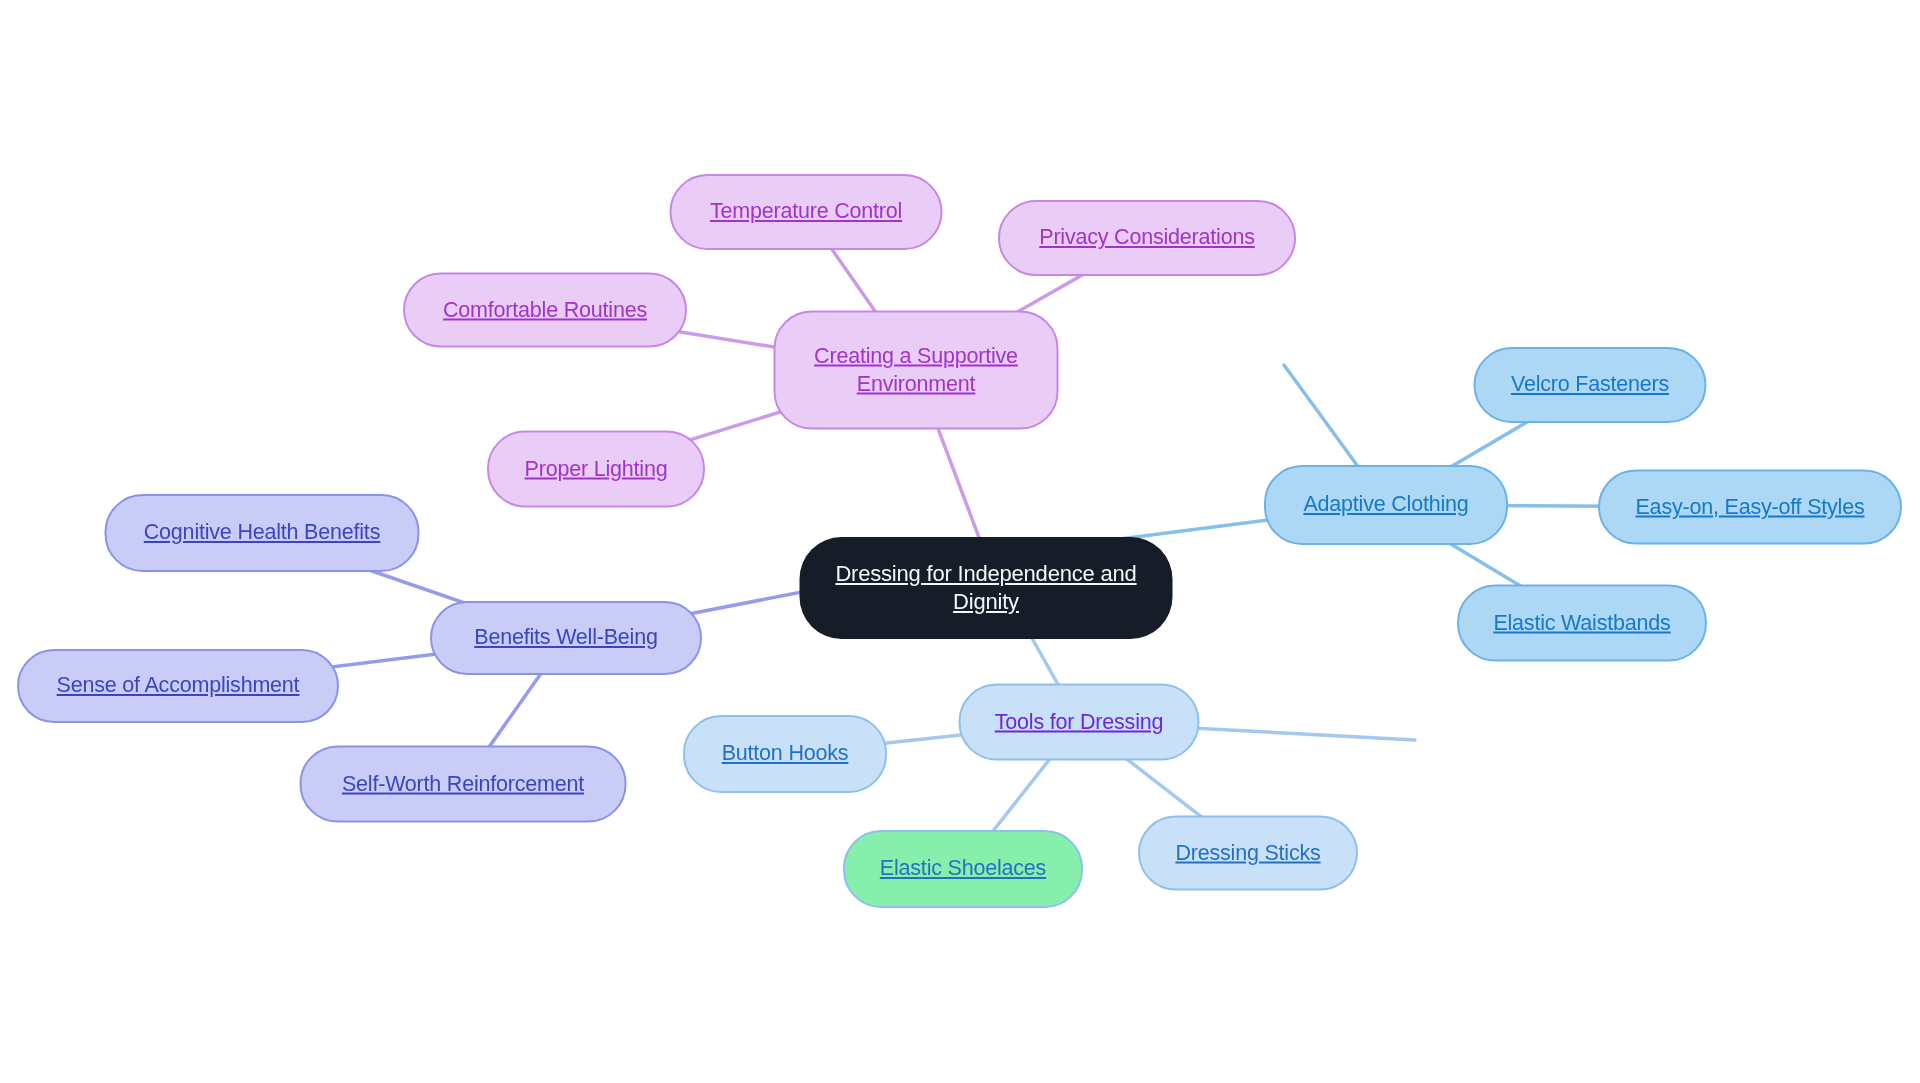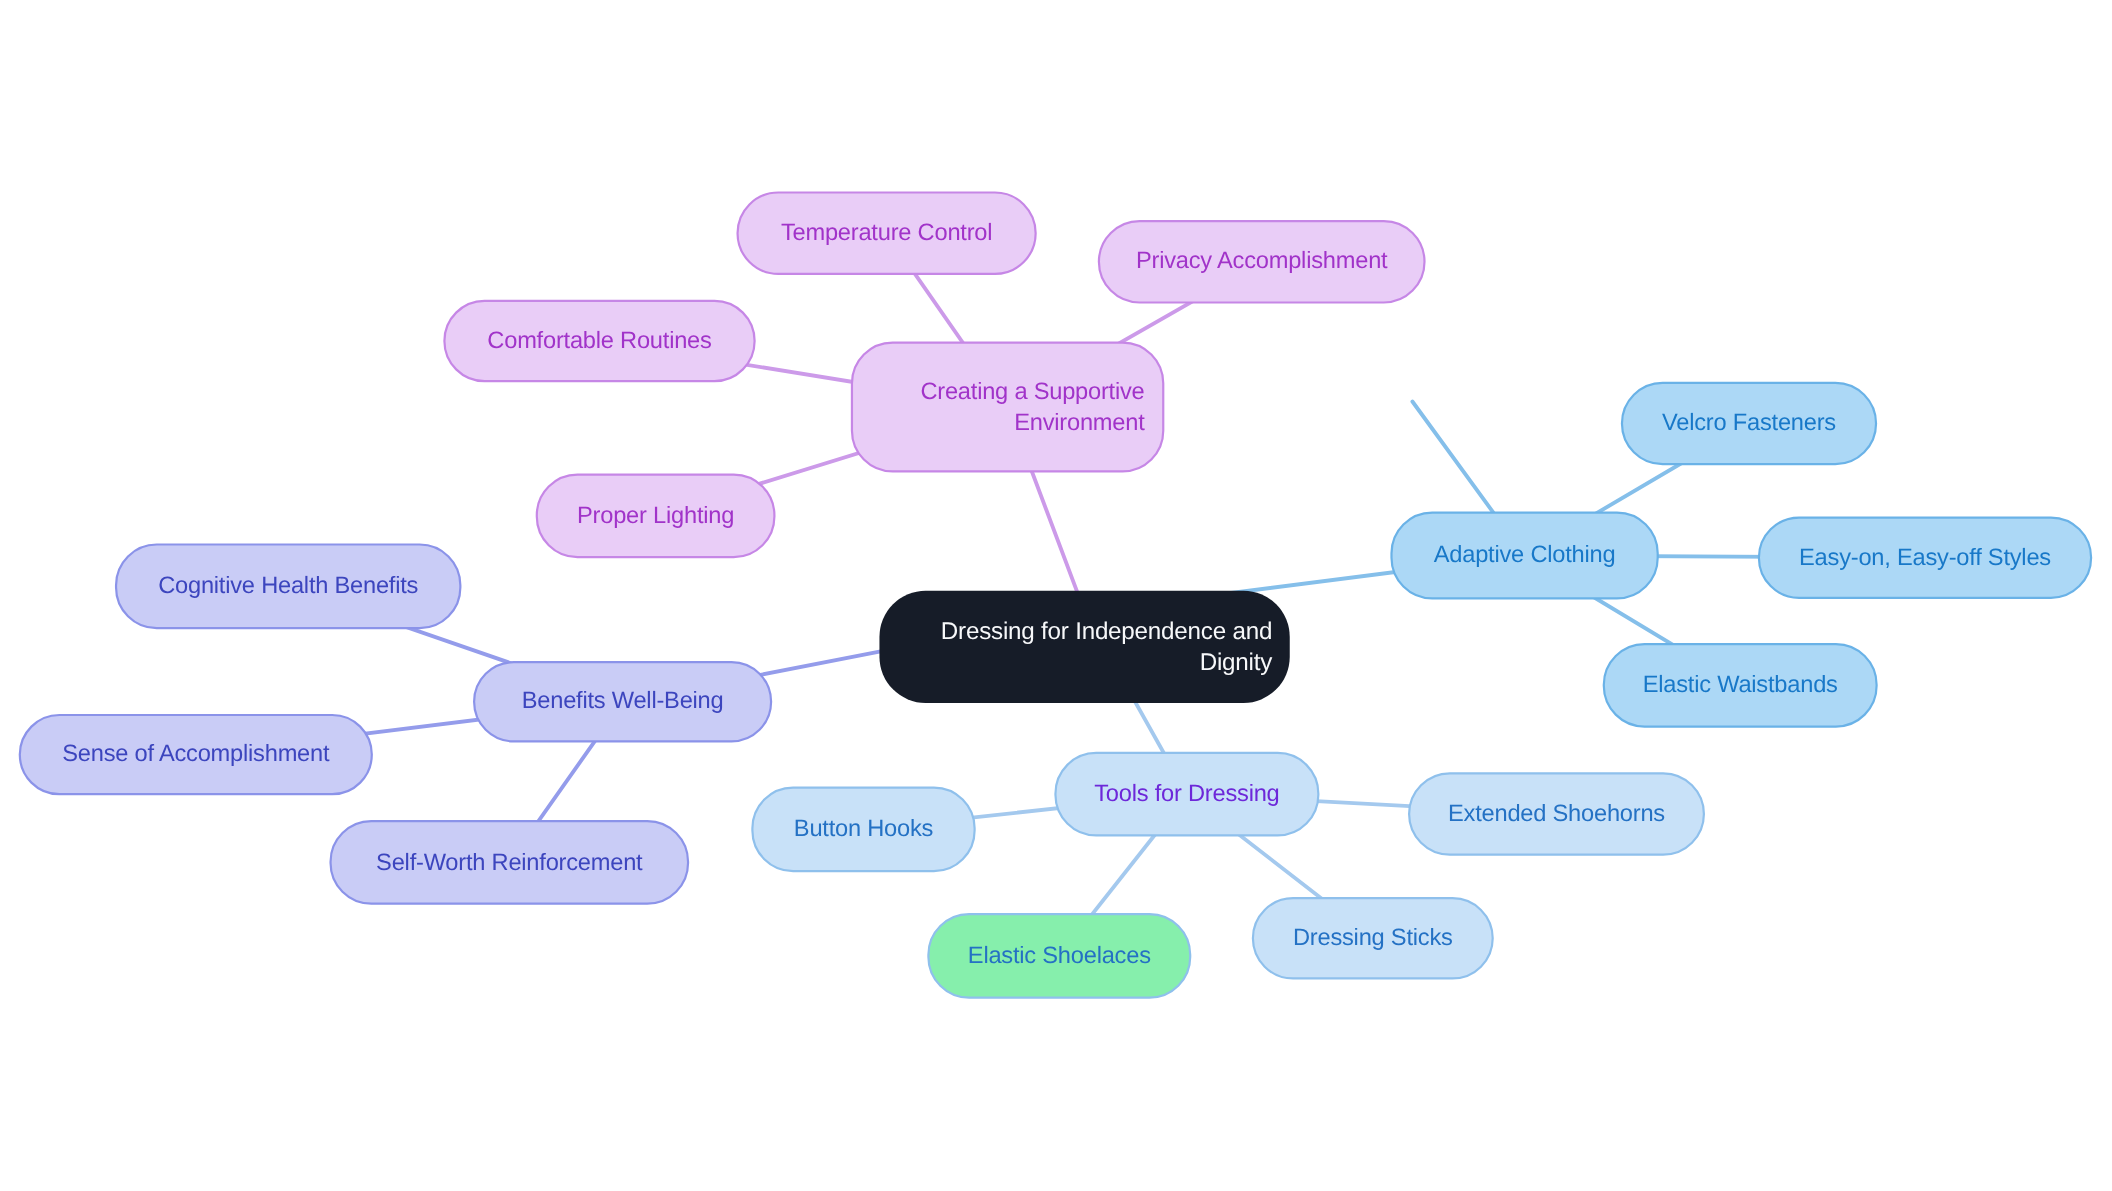--- a/index.html
+++ b/index.html
@@ -31,28 +31,29 @@
     width: 100%;
     height: 100%;
   }
   .node {
     position: absolute;
     transform: translate(-50%, -50%);
     box-sizing: border-box;
     display: flex;
     align-items: center;
     justify-content: center;
-    text-align: right;
+    text-align: center;
     border: 2px solid transparent;
     border-radius: 38px;
     font-size: 21.5px;
     line-height: 1.28;
     letter-spacing: -0.2px;
     cursor: default;
     user-select: none;
+    text-decoration: underline;
   }
   .node .label {
     padding: 0 16px;
     display: block;
   }
   .node.root {
     border-radius: 42px;
     border-width: 0;
     font-size: 22px;
   }
@@ -86,21 +87,21 @@
       <div class="node root" style="left: 986px; top: 588px; width: 373px; height: 102px; background: rgb(22, 28, 40); border-color: rgb(22, 28, 40); color: rgb(247, 248, 250);">
         <span class="label">Dressing for Independence and Dignity</span>
       </div>
       <div class="node" style="left: 916px; top: 370px; width: 285px; height: 119px; background: rgb(233, 205, 247); border-color: rgb(198, 135, 230); color: rgb(161, 51, 201);">
         <span class="label">Creating a Supportive Environment</span>
       </div>
       <div class="node" style="left: 806px; top: 212px; width: 273px; height: 76px; background: rgb(233, 205, 247); border-color: rgb(198, 135, 230); color: rgb(161, 51, 201);">
         <span class="label">Temperature Control</span>
       </div>
       <div class="node" style="left: 1147px; top: 238px; width: 298px; height: 76px; background: rgb(233, 205, 247); border-color: rgb(198, 135, 230); color: rgb(161, 51, 201);">
-        <span class="label">Privacy Accomplishment</span>
+        <span class="label">Privacy Considerations</span>
       </div>
       <div class="node" style="left: 545px; top: 310px; width: 284px; height: 75px; background: rgb(233, 205, 247); border-color: rgb(198, 135, 230); color: rgb(161, 51, 201);">
         <span class="label">Comfortable Routines</span>
       </div>
       <div class="node" style="left: 596px; top: 469px; width: 218px; height: 77px; background: rgb(233, 205, 247); border-color: rgb(198, 135, 230); color: rgb(161, 51, 201);">
         <span class="label">Proper Lighting</span>
       </div>
       <div class="node" style="left: 1386px; top: 505px; width: 244px; height: 80px; background: rgb(172, 216, 246); border-color: rgb(106, 178, 231); color: rgb(24, 120, 200);">
         <span class="label">Adaptive Clothing</span>
       </div>
@@ -124,23 +125,20 @@
       </div>
       <div class="node" style="left: 463px; top: 784px; width: 327px; height: 77px; background: rgb(201, 204, 246); border-color: rgb(139, 147, 233); color: rgb(60, 69, 190);">
         <span class="label">Self-Worth Reinforcement</span>
       </div>
       <div class="node" style="left: 1079px; top: 722px; width: 241px; height: 77px; background: rgb(200, 225, 248); border-color: rgb(143, 192, 236); color: #6d28d9;">
         <span class="label">Tools for Dressing</span>
       </div>
       <div class="node" style="left: 785px; top: 754px; width: 204px; height: 78px; background: rgb(200, 225, 248); border-color: rgb(143, 192, 236); color: rgb(36, 113, 196);">
         <span class="label">Button Hooks</span>
       </div>
-      <div class="node" style="left: 1415px; top: 740px; width: 270px; height: 76px; background: rgb(200, 225, 248); border-color: rgb(143, 192, 236); color: rgb(36, 113, 196);">
-        <span class="label">Extended Shoehorns</span>
-      </div>
       <div class="node" style="left: 963px; top: 869px; width: 240px; height: 78px; background: #86efac; border-color: rgb(143, 192, 236); color: rgb(36, 113, 196);">
         <span class="label">Elastic Shoelaces</span>
       </div>
       <div class="node" style="left: 1248px; top: 853px; width: 220px; height: 75px; background: rgb(200, 225, 248); border-color: rgb(143, 192, 236); color: rgb(36, 113, 196);">
         <span class="label">Dressing Sticks</span>
       </div>
     </div>
 </div>
 
 </body></html>

